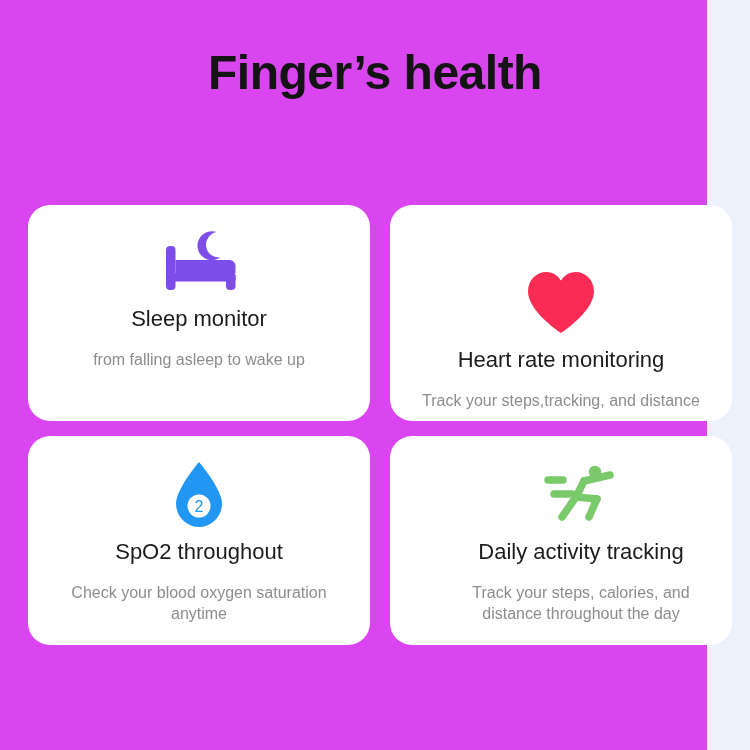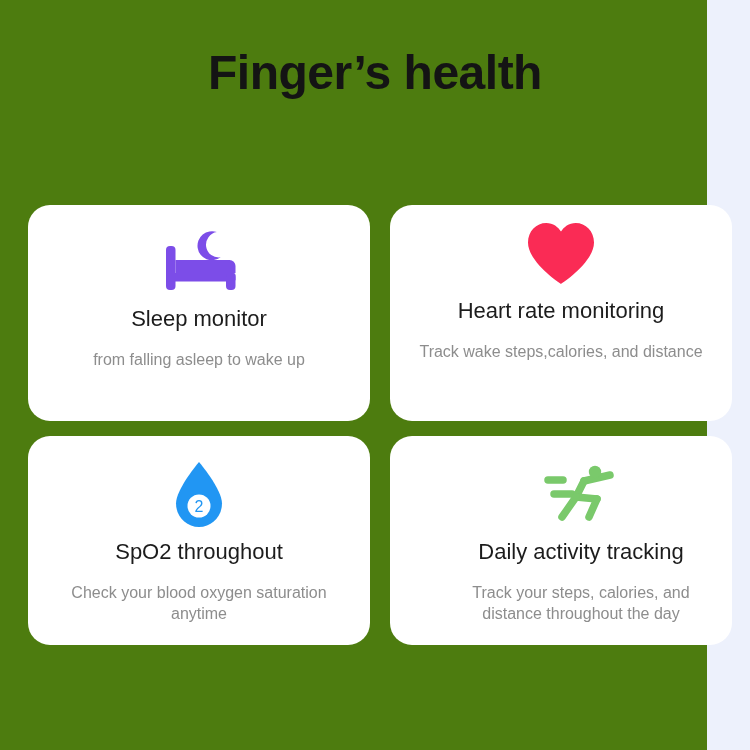--- a/index.html
+++ b/index.html
@@ -12,21 +12,21 @@
     background: #edf1fc;
     font-family: "Liberation Sans", sans-serif;
     overflow: hidden;
     -webkit-font-smoothing: antialiased;
   }
 
   #page {
     position: relative;
     width: 707px;
     height: 750px;
-    background: #4d7c0f;
+    background: #d946ef;
     box-sizing: border-box;
   }
 
   
   .headline {
     position: absolute;
     top: 44px;
     left: 0;
     width: 750px;
     text-align: center;
@@ -90,21 +90,21 @@
     color: #8d8d8d;
     text-align: center;
     line-height: 1.32;
     margin: 10px;
     padding: 0 14px;
     font-family: "Liberation Sans", sans-serif;
   }
 
   
   .card.sleep   { padding-top: 20px; }
-  .card.heart   { padding-top: 12px; }
+  .card.heart   { padding-top: 36px; justify-content: flex-end; }
   .card.spo2    { padding-top: 22px; }
   .card.activity{ padding-top: 22px; padding-left: 40px; }
 
   svg { display: block; }
 </style>
 </head>
 <body>
 
 <div id="page">
 
@@ -133,21 +133,21 @@
       <div class="card-desc">from falling asleep to wake up</div>
     </div>
 
     <div class="card heart">
       <div class="card-icon">
         <svg width="72" height="66" viewBox="0 0 72 66" aria-hidden="true">
           <path d="M36 63 C 36 63 3 41.5 3 21.5 C 3 10.2 11.4 2 21.2 2 C 28.2 2 33.2 6.1 36 10.6 C 38.8 6.1 43.8 2 50.8 2 C 60.6 2 69 10.2 69 21.5 C 69 41.5 36 63 36 63 Z" fill="#fa2b55"></path>
         </svg>
       </div>
       <div class="card-title">Heart rate monitoring</div>
-      <div class="card-desc">Track wake steps,calories, and distance</div>
+      <div class="card-desc">Track your steps,tracking, and distance</div>
     </div>
 
     <div class="card spo2">
       <div class="card-icon">
         <svg width="58" height="72" viewBox="0 0 58 72" aria-hidden="true">
           <path d="M29 3 C 29 3 6 30 6 44.5 C 6 57.6 16.3 68 29 68 C 41.7 68 52 57.6 52 44.5 C 52 30 29 3 29 3 Z" fill="#2196f3"></path>
           <circle cx="29" cy="47" r="11.5" fill="#ffffff"></circle>
           <text x="29" y="47" text-anchor="middle" dominant-baseline="central" font-family="Liberation Sans, sans-serif" font-size="16" fill="#2196f3">2</text>
         </svg>
       </div>

